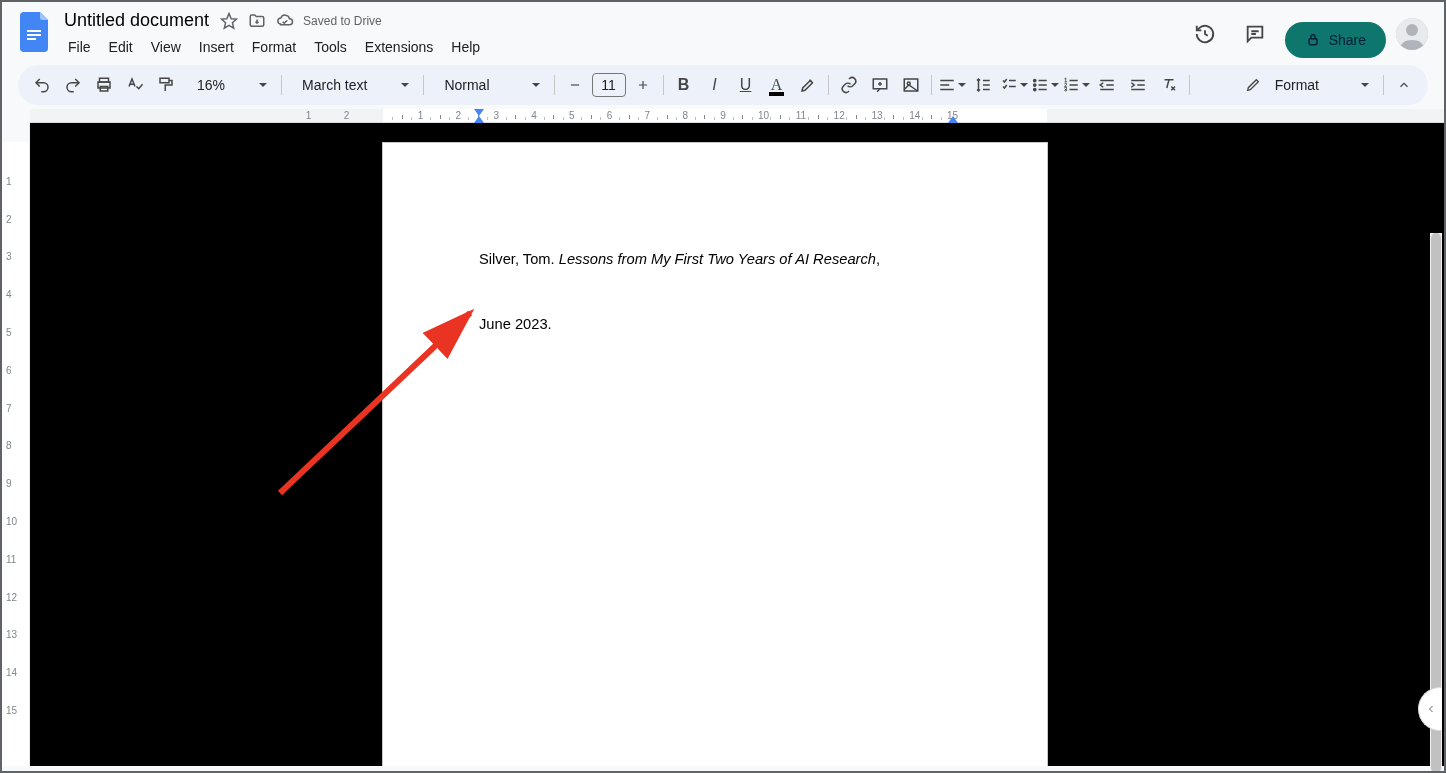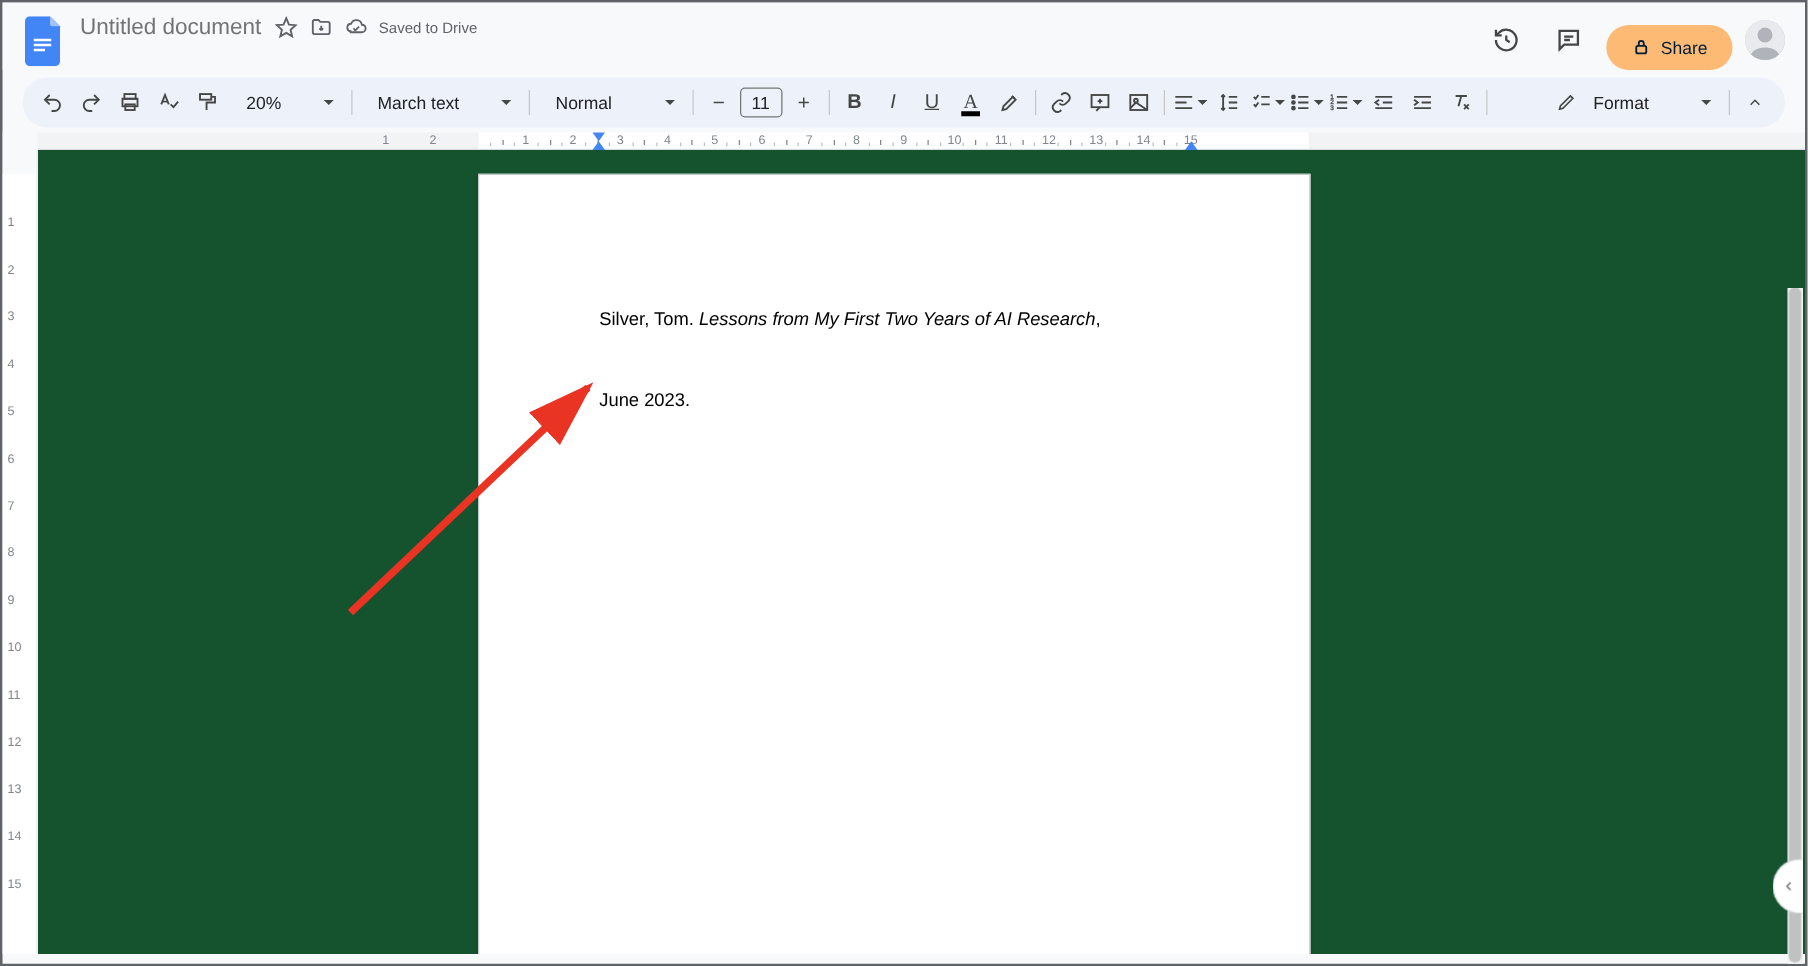--- a/index.html
+++ b/index.html
@@ -24,21 +24,21 @@
       width: 36px; height: 44px;
       display: flex; align-items: center; justify-content: center;
       margin-top: 2px;
     }
     .title-area { display: flex; flex-direction: column; }
     .title-row {
       display: flex; align-items: center; gap: 8px;
       padding: 2px 0 2px 2px;
     }
     .doc-title {
-      font-size: 18px; color: #737373; padding: 0 2px;
+      font-size: 18px; color: #000000; padding: 0 2px;
     }
     .title-icon {
       width: 20px; height: 20px;
       color: #5f6368;
       cursor: pointer;
       display: flex; align-items: center; justify-content: center;
     }
     .save-status {
       font-size: 12px; color: #5f6368;
       display: flex; align-items: center; gap: 4px;
@@ -50,21 +50,21 @@
       cursor: pointer;
     }
     .header-right { display: flex; align-items: center; gap: 10px; }
     .hr-icon {
       width: 40px; height: 40px;
       border-radius: 50%;
       display: flex; align-items: center; justify-content: center;
       cursor: pointer; color: #444746;
     }
     .share-btn {
-      background: #fdba74;
+      background: #0f766e;
       border-radius: 36px;
       padding: 10px 20px;
       display: flex; align-items: center; gap: 8px;
       font-size: 14px; font-weight: 500;
       color: #001d35; cursor: pointer; margin-top: 12px;
     }
     .avatar {
       width: 32px; height: 32px; border-radius: 50%;
       background: linear-gradient(135deg, #ddd, #aaa);
       overflow: hidden;
@@ -176,21 +176,21 @@
       left:44px; top:10px;
       width:28px; height:28px;
       display:flex; align-items:center; justify-content:center;
       cursor:pointer; color:#444746;
       background:#fff; border-radius:4px;
     }
     .canvas {
       flex:1;
       position:relative;
       overflow:auto;
-      background:#14532d;
+      background:#000000;
     }
     .page {
       position:absolute;
       left:352px; top:19px;
       width:666px; height:900px;
       background:#fff;
       border:1px solid #c7c7c7;
       box-shadow: 0 1px 3px rgba(0,0,0,0.1);
     }
     .page-content {
@@ -264,20 +264,30 @@
             </svg>
         </div>
         <div class="title-icon">
           <svg width="18" height="18" viewBox="0 0 24 24" fill="none" stroke="#5f6368" stroke-width="2">
               <path d="M6 16a4 4 0 0 1 .5-7.97A6 6 0 0 1 18 9a4 4 0 0 1 0 8H6z"></path>
               <path d="M9 13l2 2 4-4"></path>
             </svg>
         </div>
         <div class="save-status">Saved to Drive</div>
       </div>
+      <div class="menubar">
+        <div class="menubar-item">File</div>
+        <div class="menubar-item">Edit</div>
+        <div class="menubar-item">View</div>
+        <div class="menubar-item">Insert</div>
+        <div class="menubar-item">Format</div>
+        <div class="menubar-item">Tools</div>
+        <div class="menubar-item">Extensions</div>
+        <div class="menubar-item">Help</div>
+      </div>
     </div>
   </div>
   <div class="header-right">
     <div class="hr-icon">
       <svg width="22" height="22" viewBox="0 0 24 24" fill="none" stroke="#444746" stroke-width="2">
           <path d="M3 12a9 9 0 1 0 2.6-6.3L3 8"></path>
           <path d="M3 3v5h5"></path>
           <path d="M12 8v4l3 2"></path>
         </svg>
     </div>
@@ -330,21 +340,21 @@
         <path d="M14 14l3 3 5-6"></path>
       </svg>
     </div>
   <div class="tb-btn">
       <svg width="18" height="18" viewBox="0 0 24 24" fill="none" stroke="#444746" stroke-width="2">
         <rect x="4" y="3" width="12" height="6"></rect>
         <path d="M16 6h4v6h-9v8"></path>
       </svg>
     </div>
   <div class="styles-combo">
-    <span class="tb-text">20%</span>
+    <span class="tb-text">16%</span>
     <span class="caret"></span>
   </div>
   <div class="tb-sep"></div>
   <div class="styles-combo">
     <span class="tb-text">March text</span>
     <span class="caret"></span>
   </div>
   <div class="tb-sep"></div>
   <div class="font-combo">
     <span class="tb-text">Normal</span>

